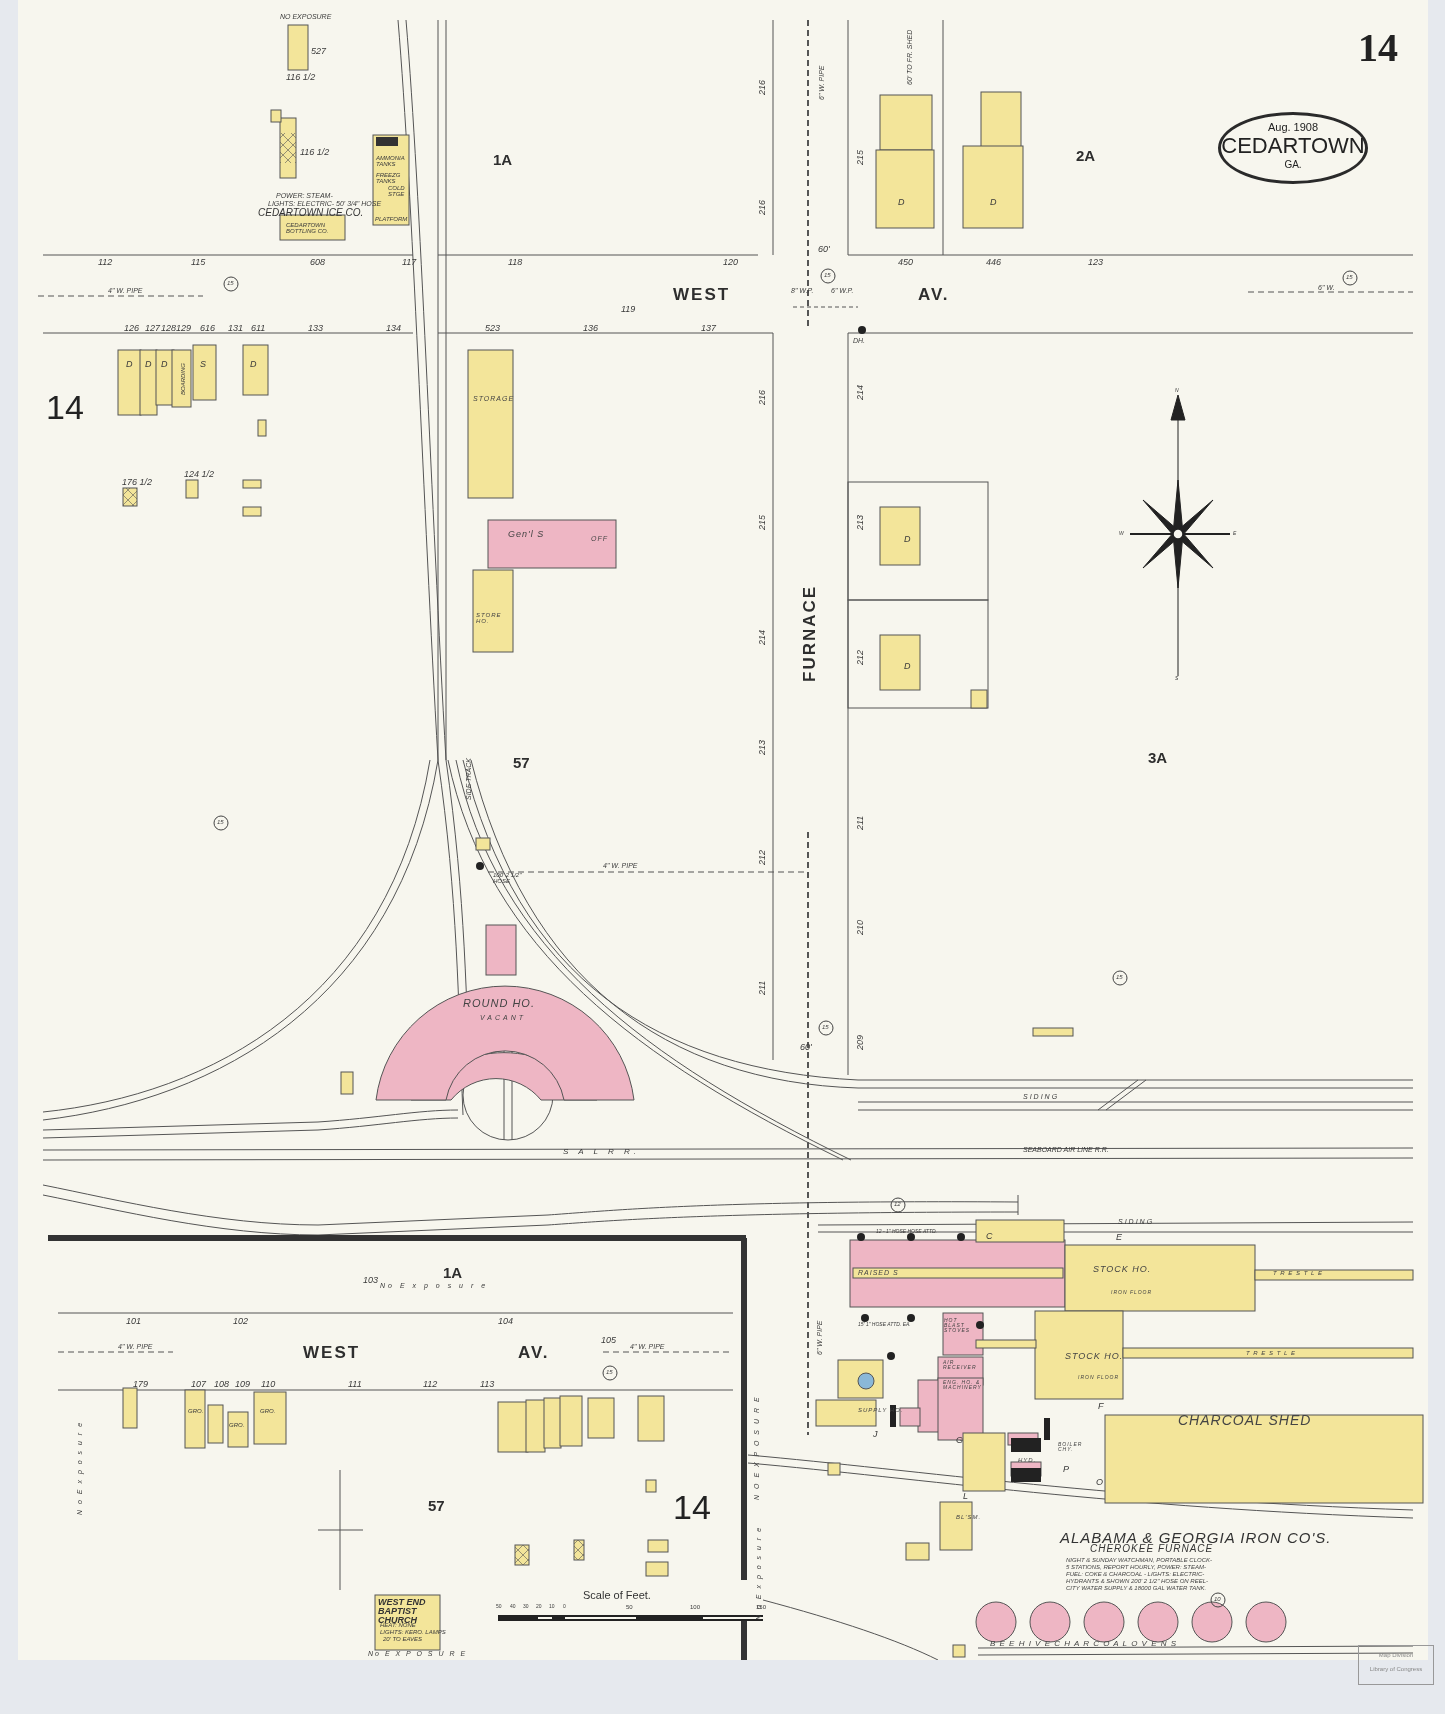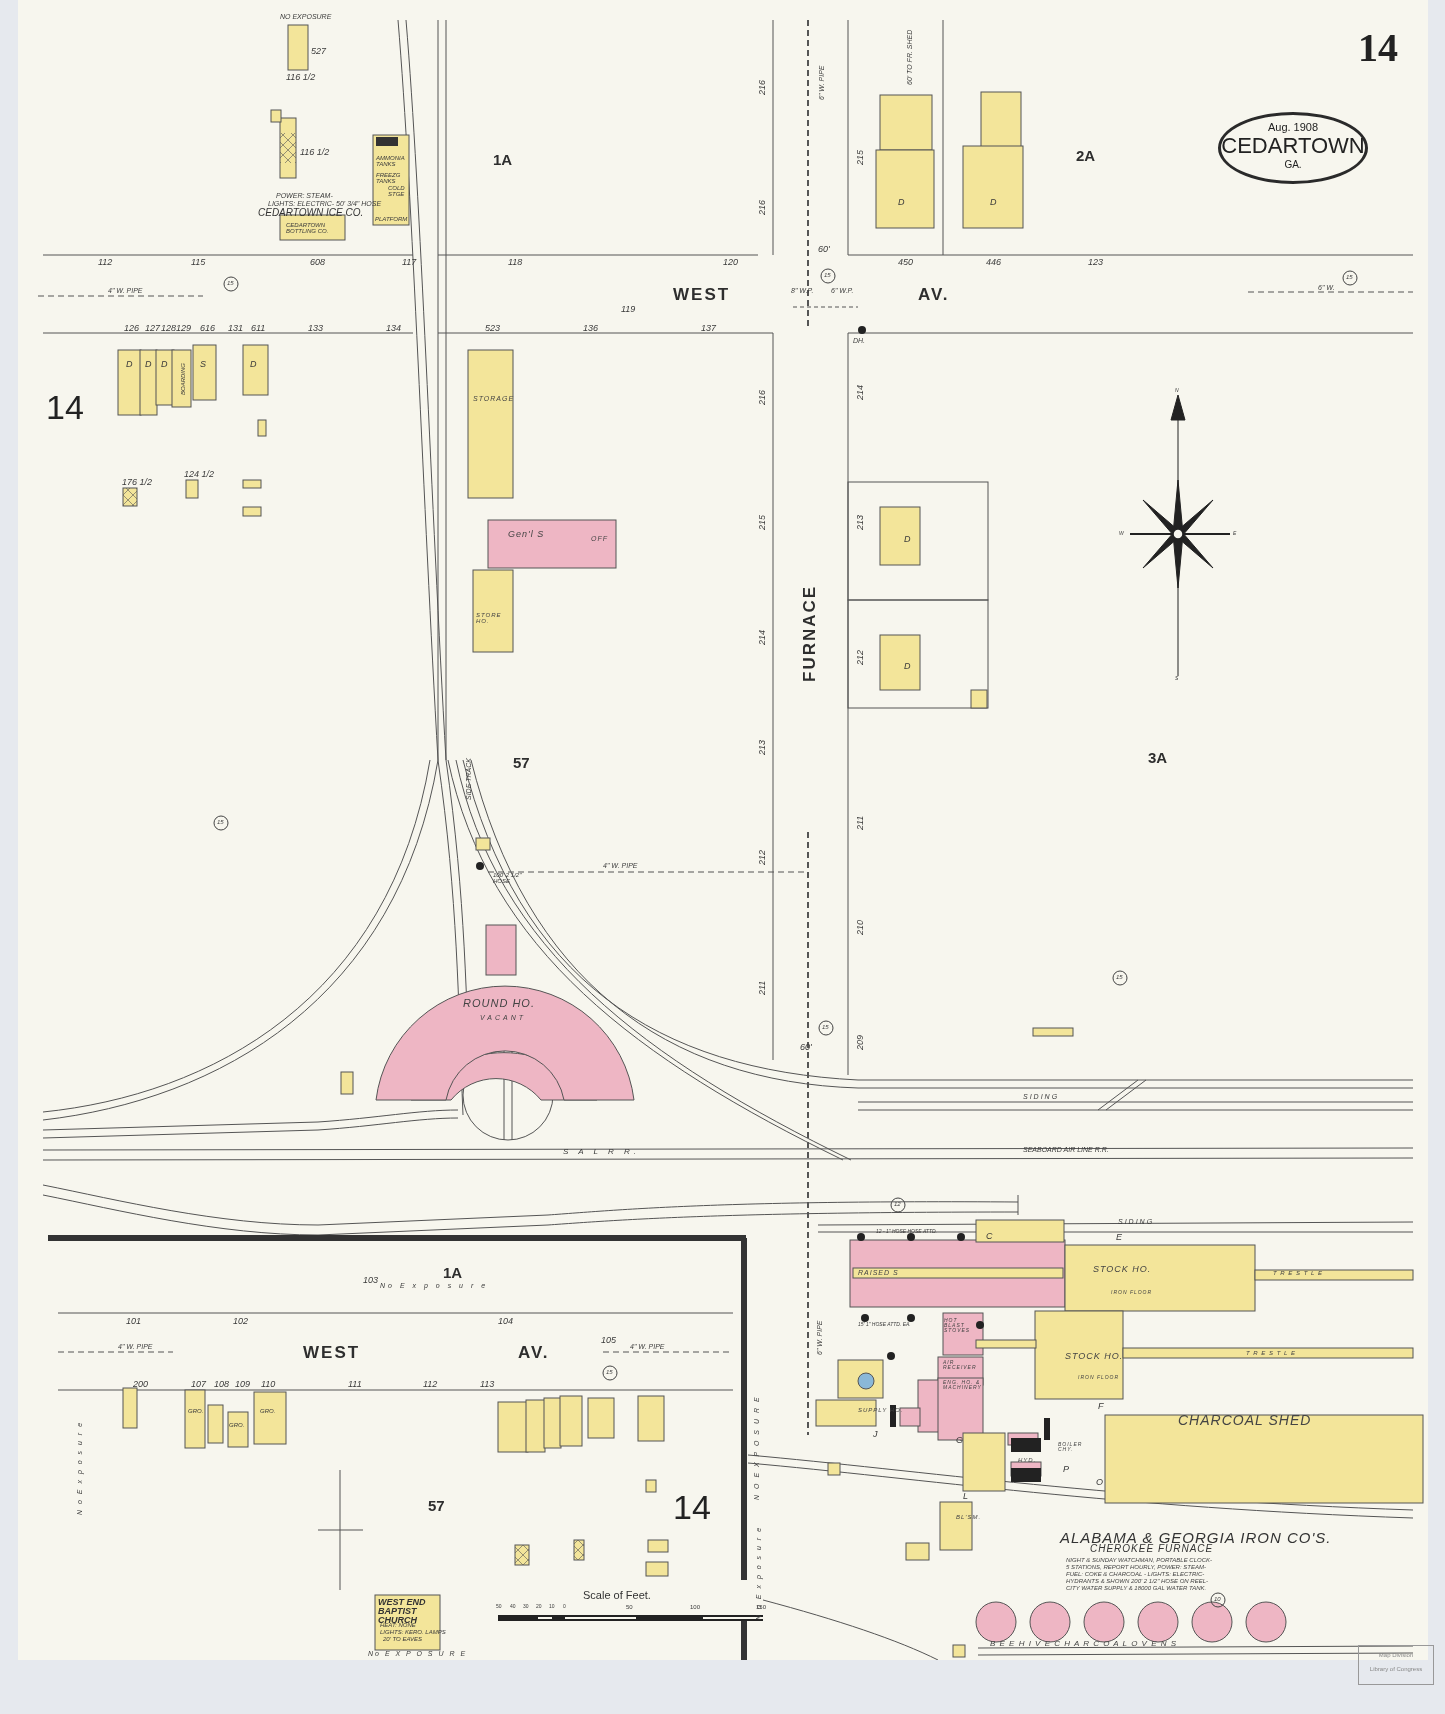--- a/index.html
+++ b/index.html
@@ -313,21 +313,21 @@
 <div class="t sm vert" style="left:838px;top:665px;">212</div>
 <div class="t sm vert" style="left:838px;top:830px;">211</div>
 <div class="t sm vert" style="left:838px;top:935px;">210</div>
 <div class="t sm vert" style="left:838px;top:1050px;">209</div>
 
 <div class="t sm" style="left:108px;top:1317px;">101</div>
 <div class="t sm" style="left:215px;top:1317px;">102</div>
 <div class="t sm" style="left:345px;top:1276px;">103</div>
 <div class="t sm" style="left:480px;top:1317px;">104</div>
 <div class="t sm" style="left:583px;top:1317px;margin-top:19px;">105</div>
-<div class="t sm" style="left:115px;top:1380px;">200</div>
+<div class="t sm" style="left:115px;top:1380px;">179</div>
 <div class="t sm" style="left:173px;top:1380px;">107</div>
 <div class="t sm" style="left:196px;top:1380px;">108</div>
 <div class="t sm" style="left:217px;top:1380px;">109</div>
 <div class="t sm" style="left:243px;top:1380px;">110</div>
 <div class="t sm" style="left:330px;top:1380px;">111</div>
 <div class="t sm" style="left:405px;top:1380px;">112</div>
 <div class="t sm" style="left:462px;top:1380px;">113</div>
 
 <div class="t sm" style="left:293px;top:47px;">527</div>
 <div class="t sm" style="left:268px;top:73px;">116 1/2</div>

